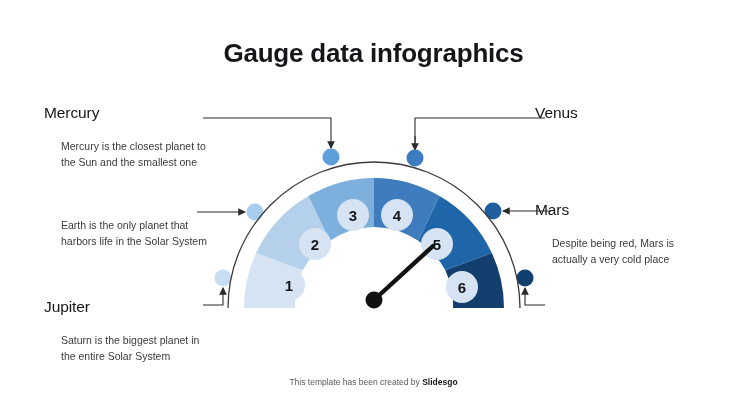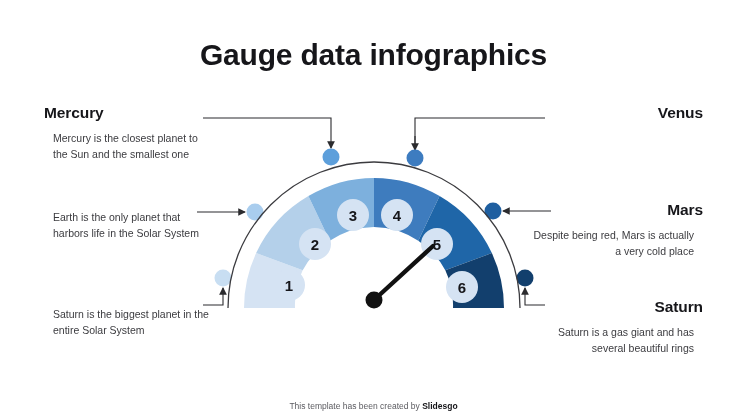--- a/index.html
+++ b/index.html
@@ -22,46 +22,46 @@
     height: 420px;
   }
 
   
   .title {
     position: absolute;
     top: 38px;
     left: 0;
     width: 747px;
     text-align: center;
-    font-size: 30px;
+    font-size: 26px;
     font-weight: bold;
     letter-spacing: -0.2px;
     color: #16161a;
   }
 
   
   .block {
     position: absolute;
     width: 180px;
   }
   .block .heading {
     font-size: 15.5px;
-    font-weight: bold;
+    font-weight: normal;
     color: #16161a;
     margin: 0 0 9px 0;
     letter-spacing: -0.1px;
   }
   .block .body {
     font-size: 10.5px;
     line-height: 15.5px;
     color: #3b3b3f;
-    margin: 9px;
+    margin: 17px;
   }
   .block.left { left: 44px; text-align: left; }
-  .block.right { right: 44px; text-align: right; }
+  .block.right { right: 32px; }
 
   .row-1 { top: 104px; }
   .row-2 { top: 201px; }
   .row-3 { top: 298px; }
 
   
   .gauge-wrap {
     position: absolute;
     left: 222px;
     top: 160px;
@@ -76,21 +76,21 @@
     left: 0;
     top: 0;
     width: 747px;
     height: 420px;
     pointer-events: none;
   }
 
   
   .footer {
     position: absolute;
-    bottom: 9px;
+    bottom: 33px;
     left: 0;
     width: 747px;
     text-align: center;
     font-size: 8.5px;
     color: #5b5b60;
   }
   .footer b { color: #16161a; }
 </style>
 </head>
 <body>
@@ -102,36 +102,33 @@
   <div class="block left row-1">
     <p class="heading">Mercury</p>
     <p class="body">Mercury is the closest planet to the Sun and the smallest one</p>
   </div>
 
   <div class="block left row-2">
     <p class="body">Earth is the only planet that harbors life in the Solar System</p>
   </div>
 
   <div class="block left row-3">
+    <p class="heading">Jupiter</p>
     <p class="body">Saturn is the biggest planet in the entire Solar System</p>
   </div>
 
   <div class="block right row-1">
     <p class="heading">Venus</p>
   </div>
 
   <div class="block right row-2">
     <p class="heading">Mars</p>
     <p class="body">Despite being red, Mars is actually a very cold place</p>
   </div>
 
-  <div class="block right row-3">
-    <p class="heading">Saturn</p>
-    <p class="body">Saturn is a gas giant and has several beautiful rings</p>
-  </div>
 
   <svg class="connectors" viewBox="0 0 747 420">
     <defs>
       <marker id="arrow-r" viewBox="0 0 8 8" refX="7" refY="4" markerWidth="7" markerHeight="7" orient="auto">
         <path d="M0,0 L8,4 L0,8 z" fill="#2b2b2e"></path>
       </marker>
       <marker id="arrow-l" viewBox="0 0 8 8" refX="7" refY="4" markerWidth="7" markerHeight="7" orient="auto">
         <path d="M0,0 L8,4 L0,8 z" fill="#2b2b2e"></path>
       </marker>
       <marker id="arrow-d" viewBox="0 0 8 8" refX="7" refY="4" markerWidth="7" markerHeight="7" orient="auto">

